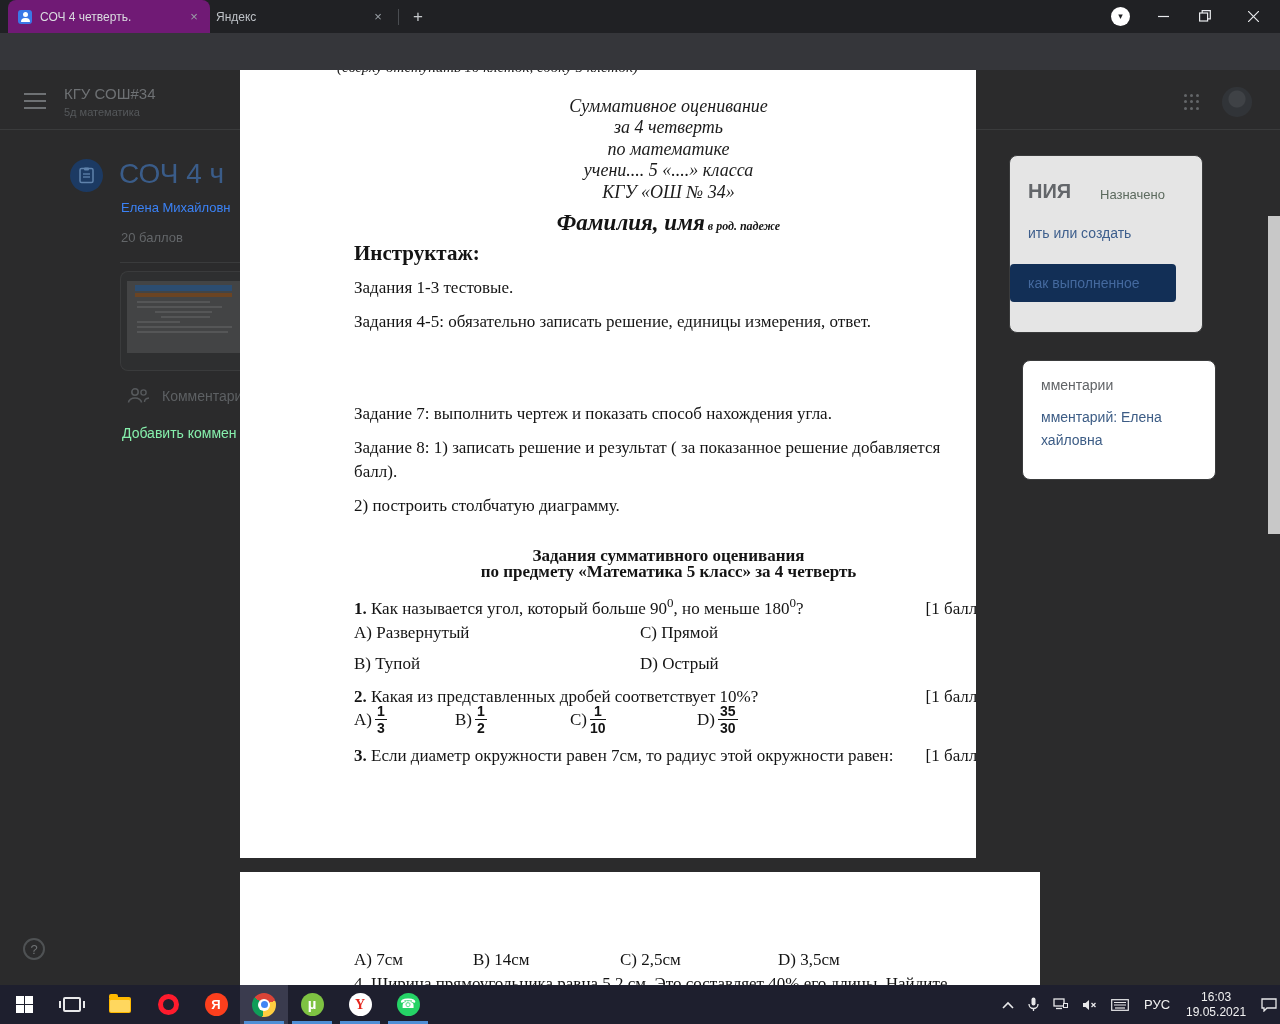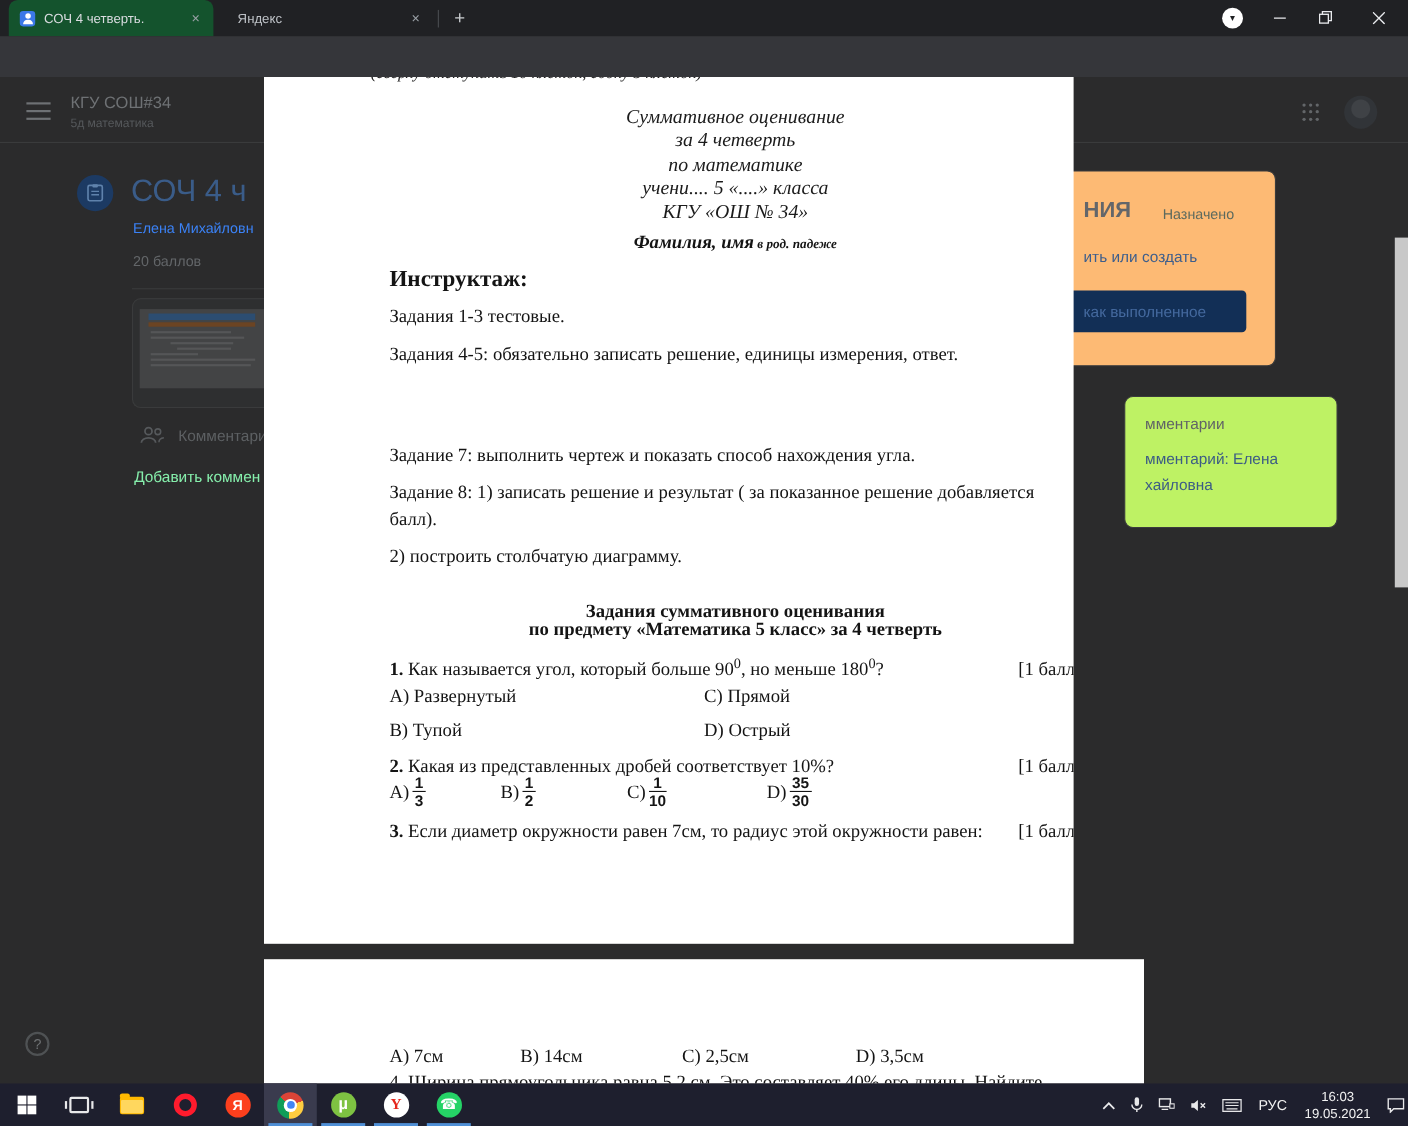--- a/index.html
+++ b/index.html
@@ -3,21 +3,21 @@
 <meta charset="utf-8">
 <style>
   * { margin:0; padding:0; box-sizing:border-box; }
   html,body { width:1280px; height:1024px; overflow:hidden; background:#000; }
   body { font-family:"Liberation Sans", sans-serif; }
   .screen { position:relative; width:1280px; height:1024px; overflow:hidden; background:#2b2b2c; }
 
   
   .tabbar { position:absolute; left:0; top:0; width:1280px; height:33px; background:#202124; }
   .tab { position:absolute; top:0; height:33px; display:flex; align-items:center; }
-  .tab.active { left:8px; width:186px; background:#14532d; border-radius:8px 8px 0 0; }
+  .tab.active { left:8px; width:202px; background:#701a75; border-radius:8px 8px 0 0; }
   .tab.inactive { left:206px; width:188px; }
   .favicon { width:14px; height:14px; border-radius:3px; background:#3b78e7; position:relative; margin:0 8px 0 10px; flex:none; }
   .favicon::before { content:""; position:absolute; left:4.5px; top:2.5px; width:5px; height:5px; border-radius:50%; background:#fff; }
   .favicon::after { content:""; position:absolute; left:2.5px; top:8.5px; width:9px; height:4px; border-radius:4px 4px 0 0; background:#fff; }
   .tab-title { font-size:12px; color:#dadce0; white-space:nowrap; overflow:hidden; flex:1; }
   .tab.inactive .tab-title { color:#bdc1c6; margin-left:10px; }
   .tab-close { width:16px; height:16px; line-height:15px; text-align:center; color:#9aa0a6; font-size:13px; margin:0 8px; flex:none; border-radius:50%; }
   .tab-sep { position:absolute; left:398px; top:9px; width:1px; height:16px; background:#4a4d51; }
   .newtab { position:absolute; left:406px; top:5px; width:24px; height:24px; color:#c6c9cc; font-size:17px; line-height:23px; text-align:center; }
   .media-btn { position:absolute; left:1111px; top:7px; width:19px; height:19px; border-radius:50%; background:#fff; color:#202124; font-size:9px; text-align:center; line-height:19px; }
@@ -59,40 +59,40 @@
   .attach-card { position:absolute; left:120px; top:201px; width:120px; height:100px; border:1px solid #3a3b3c; border-right:none; border-radius:8px 0 0 8px; background:#2e2f30; }
   .attach-thumb { position:absolute; left:6px; top:9px; width:113px; height:72px; background:#434445; overflow:hidden; }
   .attach-thumb .band { height:6px; background:#2c4d71; margin:4px 8px 2px 8px; }
   .attach-thumb .band2 { height:4px; background:#6b4423; margin:0 8px 4px 8px; }
   .attach-thumb .tl { height:2px; background:#555657; margin:3px 14px 0 10px; }
   .comments-row { position:absolute; left:126px; top:317px; display:flex; align-items:center; }
   .comments-label { font-size:14px; color:#5d6063; margin-left:12px; white-space:nowrap; }
   .add-comment { position:absolute; left:122px; top:355px; font-size:14px; color:#86efac; white-space:nowrap; }
   .help-circle { position:absolute; left:23px; top:868px; width:22px; height:22px; border:2px solid #4f5254; border-radius:50%; color:#6f7274; font-size:13px; text-align:center; line-height:20px; }
 
-  .side-card1 { position:absolute; left:966px; top:85px; width:194px; height:178px; border:1px solid #3a3b3c; border-radius:8px; background:#fdba74; }
-  .side-card2 { position:absolute; left:1022px; top:290px; width:194px; height:120px; border:1px solid #3a3b3c; border-radius:8px; background:#bef264; }
+  .side-card1 { position:absolute; left:1009px; top:85px; width:194px; height:178px; border:1px solid #3a3b3c; border-radius:8px; background:#e5e5e5; }
+  .side-card2 { position:absolute; left:1022px; top:290px; width:194px; height:120px; border:1px solid #3a3b3c; border-radius:8px; background:#ffffff; }
   .sc-heading { position:absolute; left:18px; top:24px; font-size:20px; color:#63666a; font-weight:bold; }
   .sc-status { position:absolute; left:90px; top:31px; font-size:13px; color:#5c6a5e; }
   .sc-addcreate { position:absolute; left:18px; top:69px; font-size:14px; color:#3d5e8c; white-space:nowrap; }
   .sc-markdone { position:absolute; left:0px; top:108px; width:166px; height:38px; background:#122f56; border-radius:4px; }
   .sc-markdone span { position:absolute; left:18px; top:11px; font-size:14px; color:#44699e; white-space:nowrap; }
   .sc2-title { position:absolute; left:18px; top:16px; font-size:14px; color:#606366; }
   .sc2-line1 { position:absolute; left:18px; top:48px; font-size:14px; color:#3c5c85; white-space:nowrap; }
   .sc2-line2 { position:absolute; left:18px; top:71px; font-size:14px; color:#3c5c85; }
 
   
   .page1 { position:absolute; left:240px; top:70px; width:736px; height:788px; background:#ffffff; overflow:hidden; z-index:5; }
   .page2 { position:absolute; left:240px; top:872px; width:800px; height:113px; background:#ffffff; overflow:hidden; z-index:5; }
   .doc { font-family:"Liberation Serif", serif; color:#141414; }
   .dl { position:absolute; left:114px; width:629px; font-size:17px; line-height:23.5px; }
   .clipped-line { position:absolute; left:97px; top:-11px; font-size:15px; font-style:italic; color:#222; }
   .doc-head { position:absolute; left:114px; top:26px; width:629px; text-align:center; font-size:18px; font-style:italic; line-height:21.4px; color:#1b1b1b; }
   .name-line { position:absolute; left:114px; top:140px; width:629px; text-align:center; }
-  .name-line .main { font-size:17px; font-weight:bold; font-style:italic; }
+  .name-line .main { font-size:23px; font-weight:bold; font-style:italic; }
   .name-line .note { font-size:12px; font-weight:bold; font-style:italic; }
   .instr-title { font-weight:bold; font-size:21px; }
   .center-bold { text-align:center; font-weight:bold; }
   .score { position:absolute; right:0; top:0; }
   .qnum { font-weight:bold; }
   .sup0 { font-size:13px; position:relative; top:-7px; }
   .optcol2 { position:absolute; left:286px; top:0; }
   .fr-row { position:absolute; left:114px; top:634px; width:629px; height:36px; font-size:17px; }
   .fr-item { position:absolute; top:0; display:flex; align-items:center; }
   .frac { display:inline-block; text-align:center; font-size:14px; line-height:14px; margin-left:3px; font-weight:bold; font-family:"Liberation Sans",sans-serif; }

